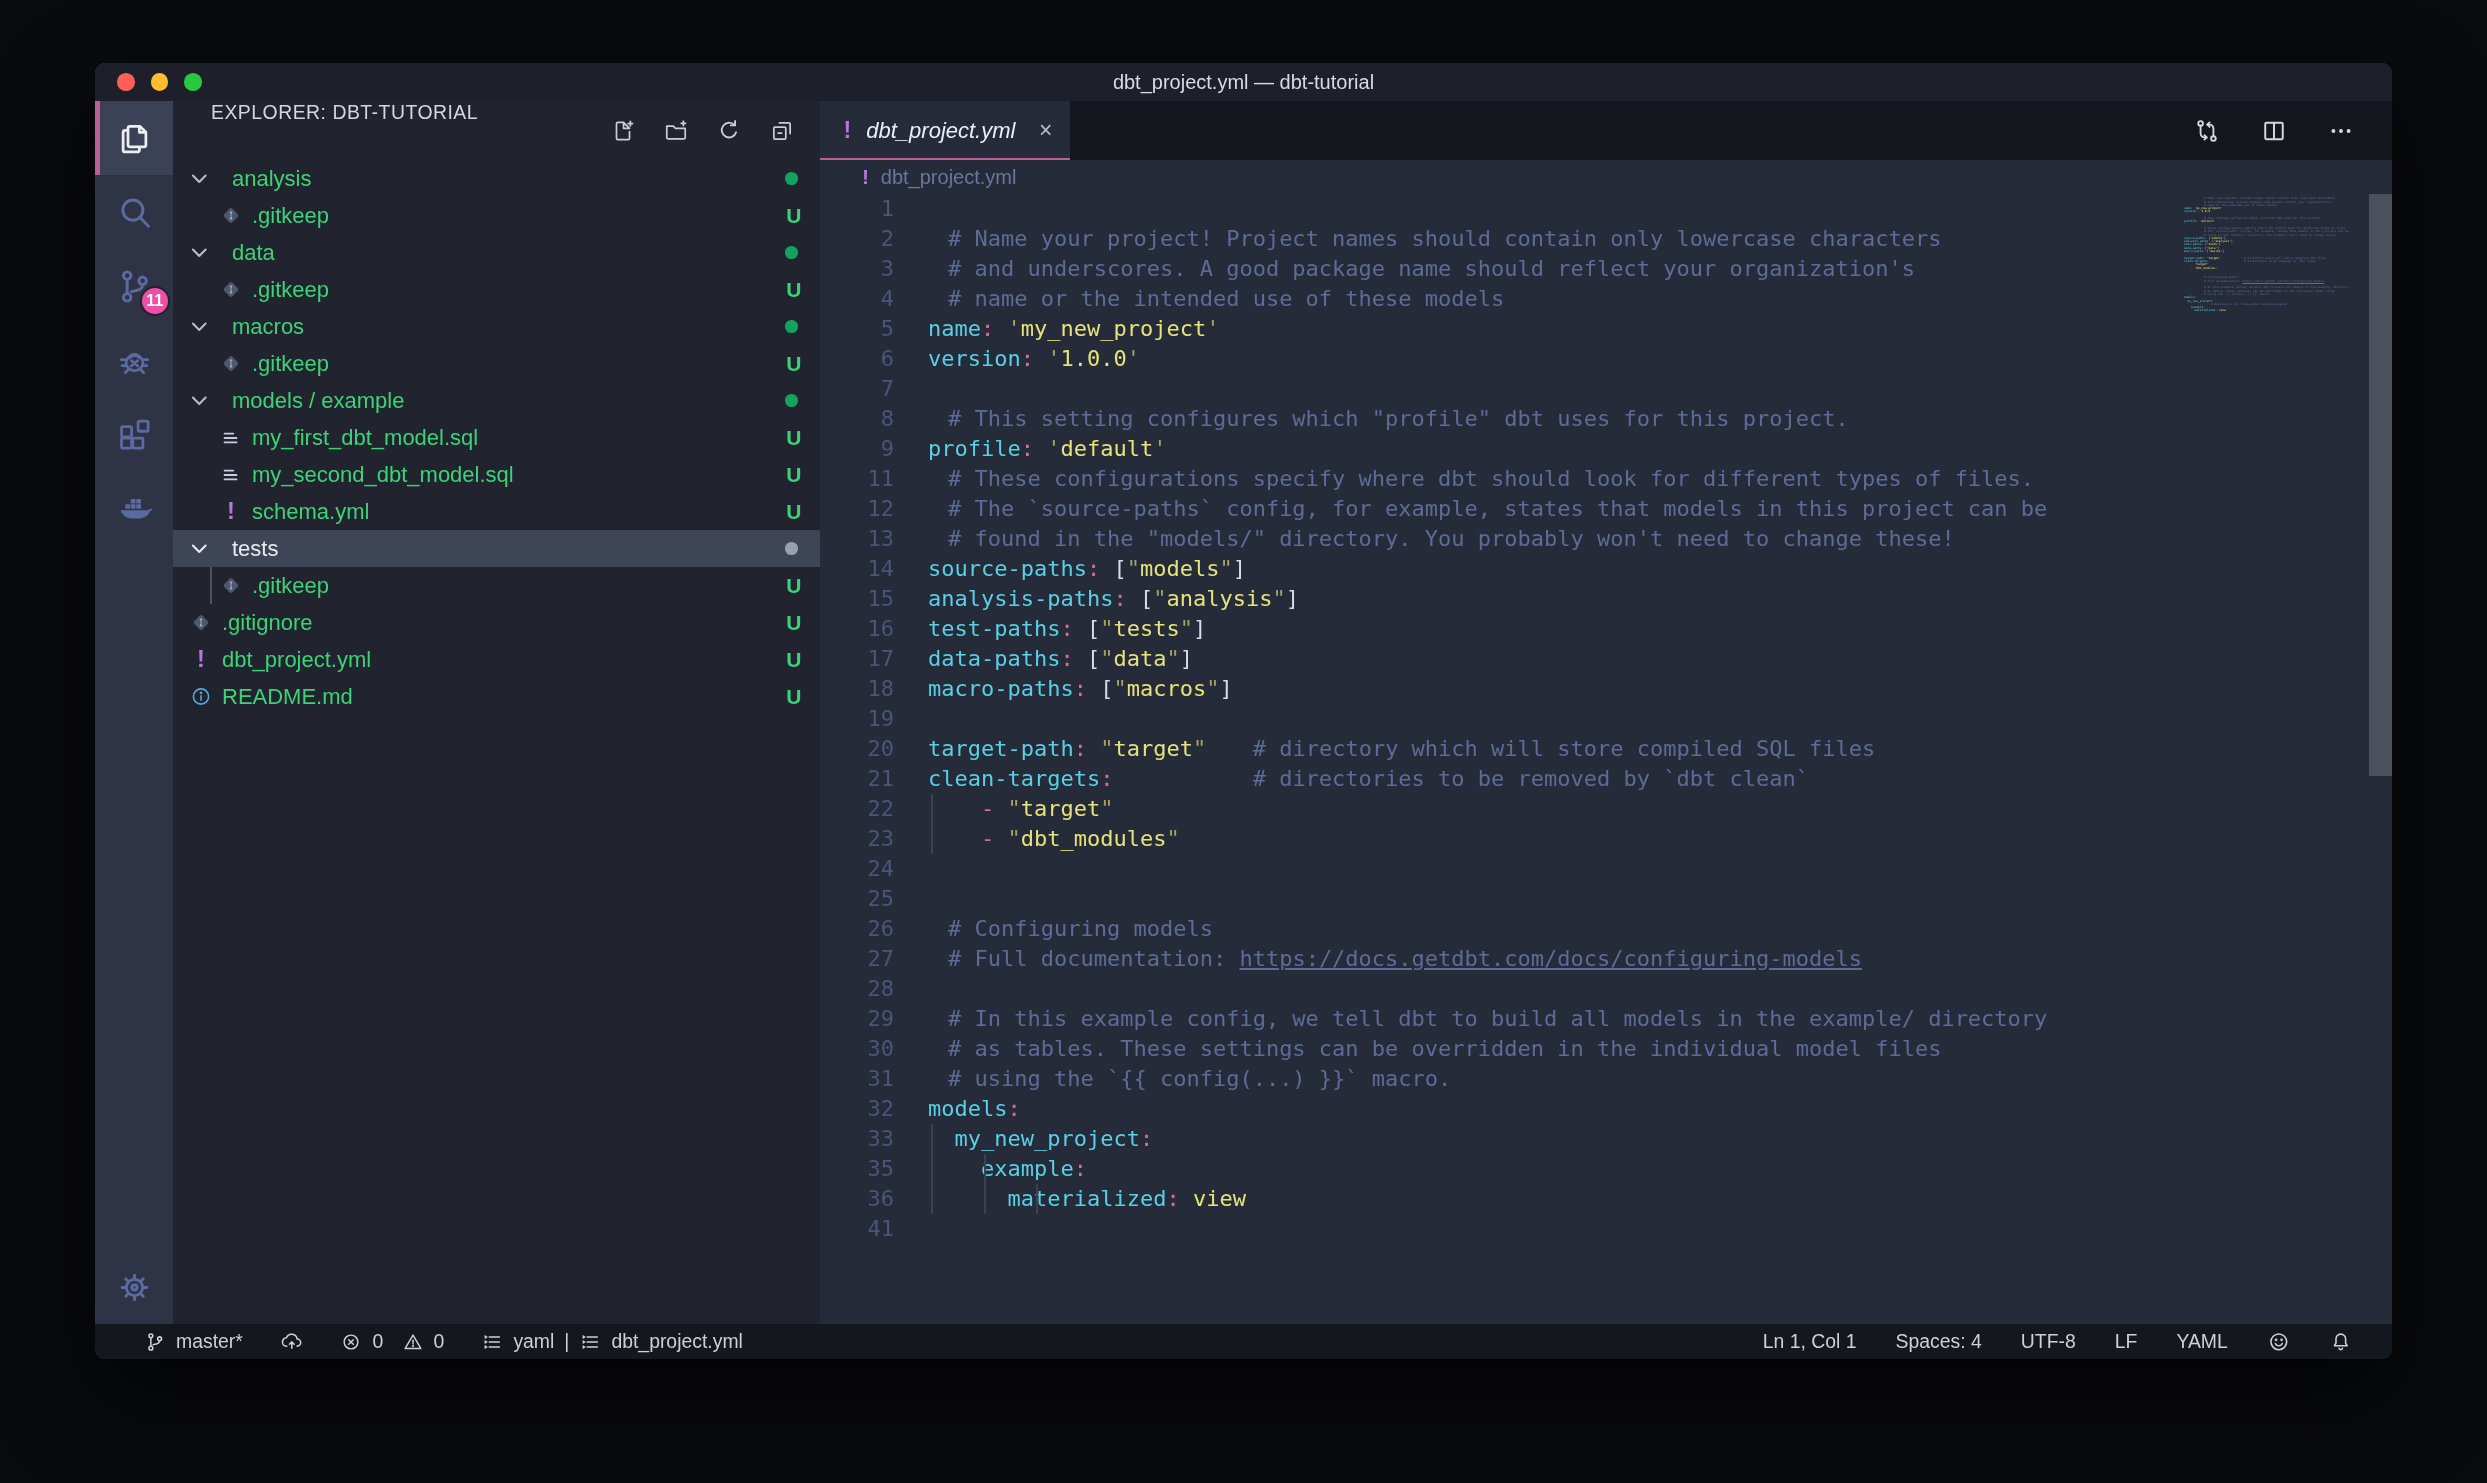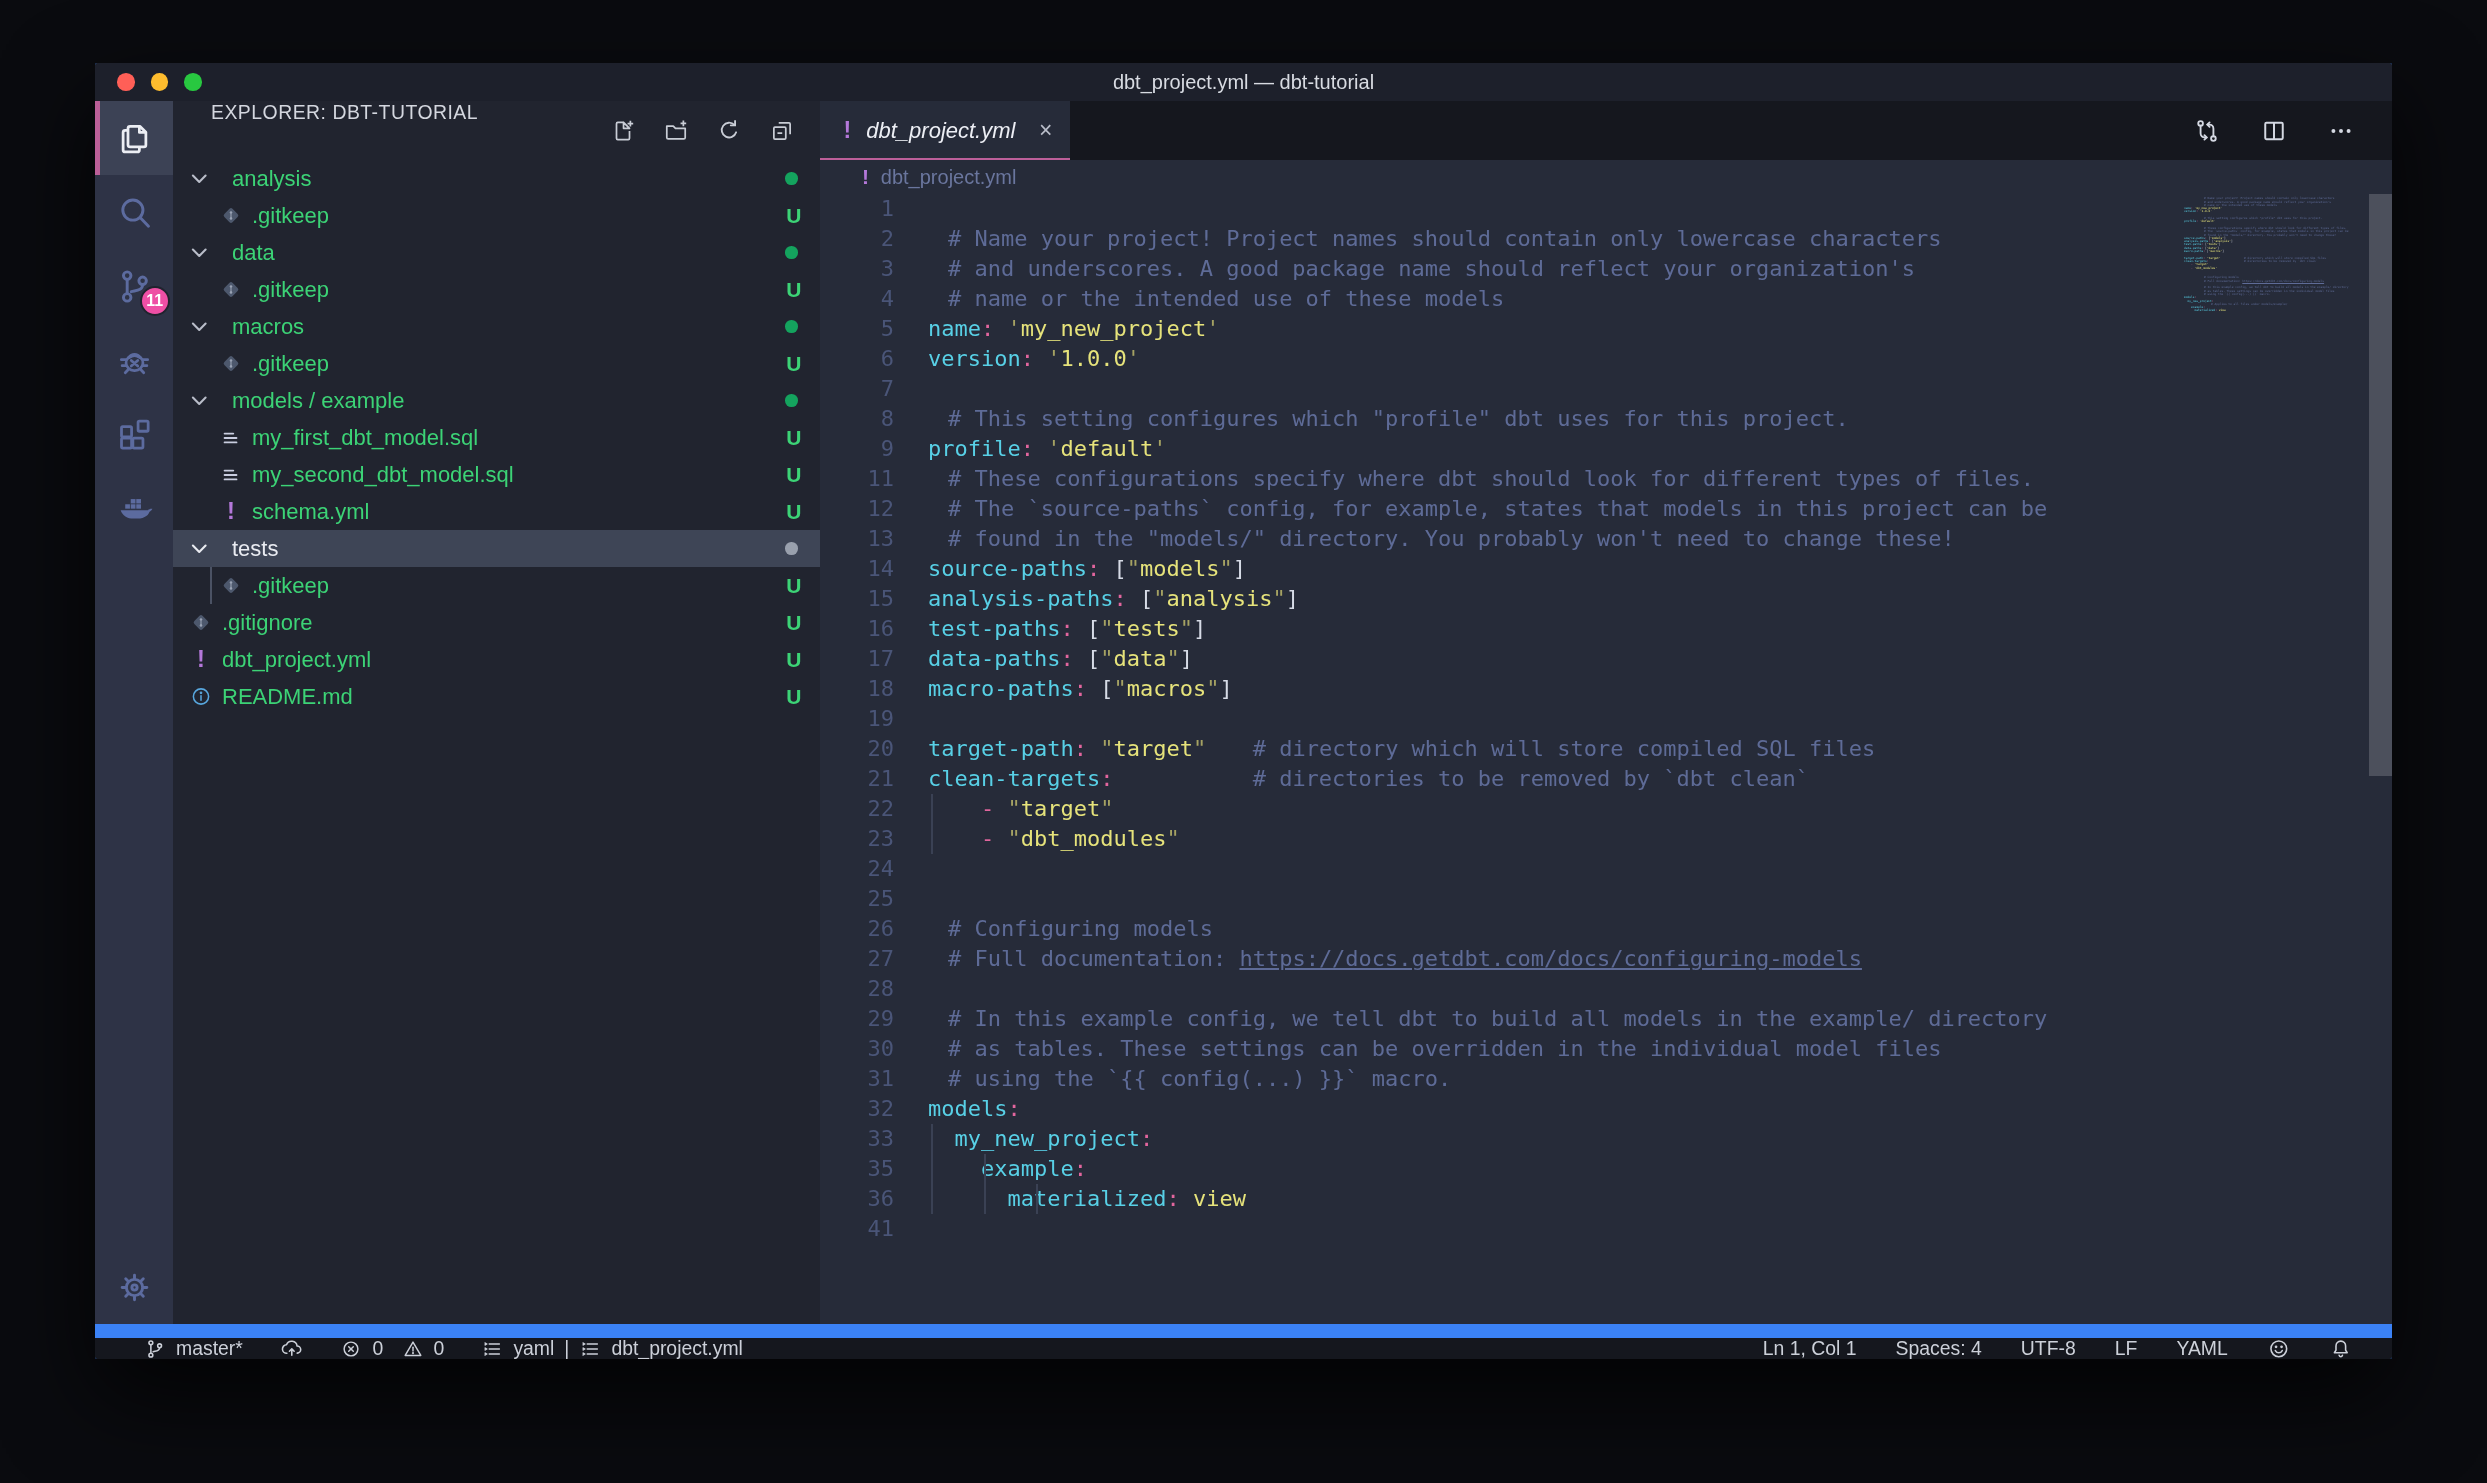--- a/index.html
+++ b/index.html
@@ -1,19 +1,19 @@
 <!DOCTYPE html>
 <html style="font-size:13.5px"><head>
 <meta charset="utf-8">
 <style>
   html,body{margin:0;padding:0;width:2487px;height:1484px;background:#0a0b0f;
     font-family:"Liberation Sans",sans-serif;overflow:hidden;-webkit-font-smoothing:antialiased;}
   *{box-sizing:border-box;}
-  .win{position:absolute;left:95px;top:63px;width:2297px;height:1296px;background:#3b82f6;
-    border-radius:2px;overflow:hidden;box-shadow:0 38px 93px rgba(0,0,0,.75);}
+  .win{position:absolute;left:95px;top:63px;width:2297px;height:1296px;background:#0369a1;
+    border-radius:11px;overflow:hidden;box-shadow:0 38px 93px rgba(0,0,0,.75);}
   
   .titlebar{height:38px;background:#1d202b;position:relative;display:flex;align-items:center;justify-content:center;}
   .traffic{position:absolute;left:22px;top:0;height:100%;display:flex;align-items:center;gap:16px;}
   .tl{width:17.7px;height:17.7px;border-radius:50%;}
   .title{font-size:20px;color:#d8dbe2;}
   
   .main{position:absolute;top:38px;left:0;right:0;bottom:35px;display:flex;}
   
   .abar{width:78px;background:#2e3346;flex:none;position:relative;}
   .atile{height:74px;display:flex;align-items:center;justify-content:center;position:relative;color:#5c6b9f;cursor:pointer;}
@@ -62,21 +62,21 @@
   .tok-c{color:#5e6b97;margin-left:20px;} .tok-k{color:#58d0e6;} .tok-p{color:#e2669e;}
   .tok-s{color:#e6e37b;} .tok-q{color:#a5a263;} .tok-b{color:#d6dbe6;}
   .tok-w{color:#d6dbe6;} .tok-u{color:#5e6b97;text-decoration:underline;cursor:pointer;}
   .iguide{position:absolute;top:0;bottom:0;width:1.7px;background:#3a4154;}
   
   .minimap{position:absolute;top:0;right:23px;width:185px;font-family:"DejaVu Sans Mono",monospace;
     font-size:2.9px;line-height:3.3px;white-space:pre;overflow:hidden;pointer-events:auto;cursor:pointer;}
   .mline{height:3.3px;}
   .thumb{position:absolute;top:0;right:0;width:23px;height:582px;background:#4c505c;cursor:pointer;}
   
-  .statusbar{position:absolute;bottom:0;left:0;right:0;height:21px;background:#15171e;display:flex;align-items:center;
+  .statusbar{position:absolute;bottom:0;left:0;right:0;height:35px;background:#15171e;display:flex;align-items:center;
     font-size:19.4px;color:#ccd0d9;padding:0 39px 0 49px;}
   .sgroup{display:flex;align-items:center;gap:10px;cursor:pointer;}
   .sb-left{display:flex;align-items:center;gap:37px;}
   .sb-right{margin-left:auto;display:flex;align-items:center;gap:39px;}
   .icon{display:inline-flex;align-items:center;justify-content:center;}
   svg{display:block;}
 </style>
 </head>
 <body>
 

